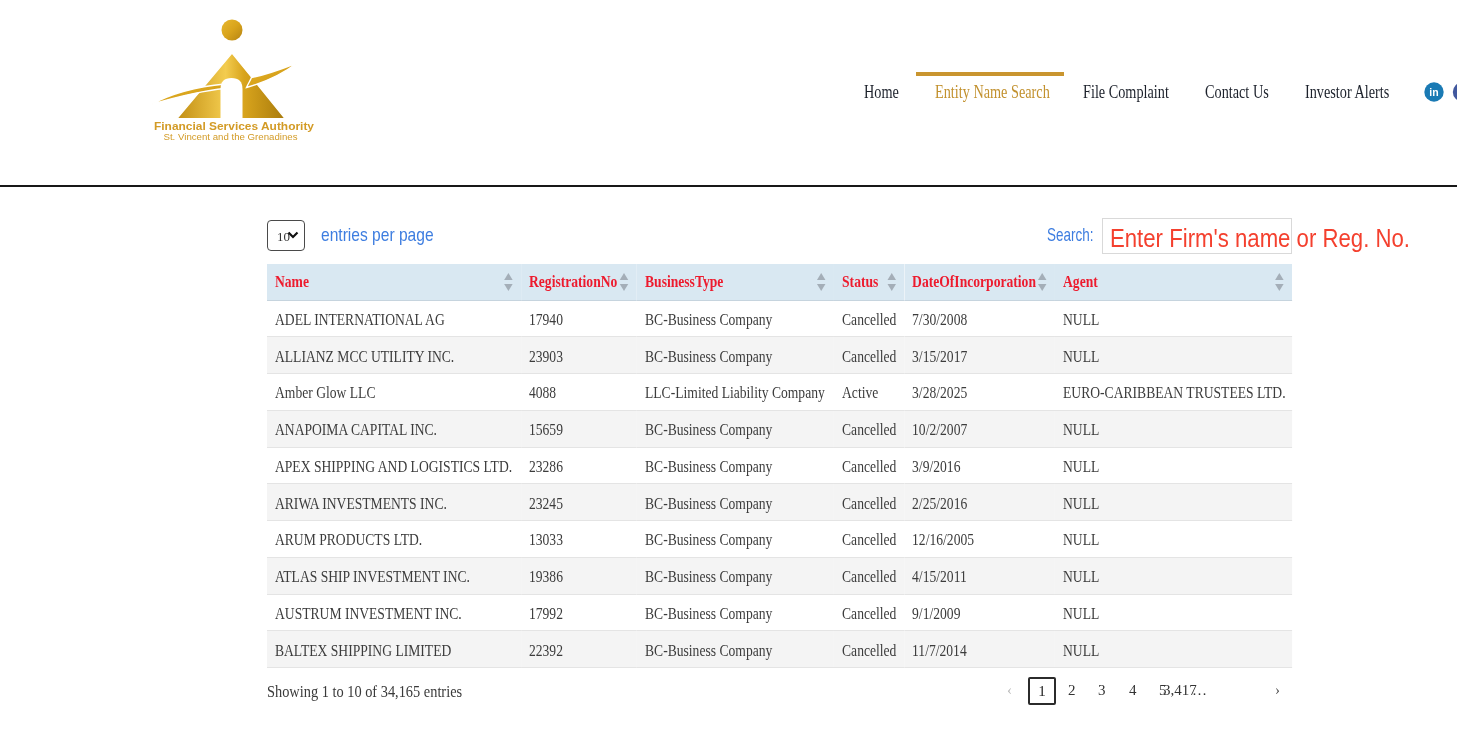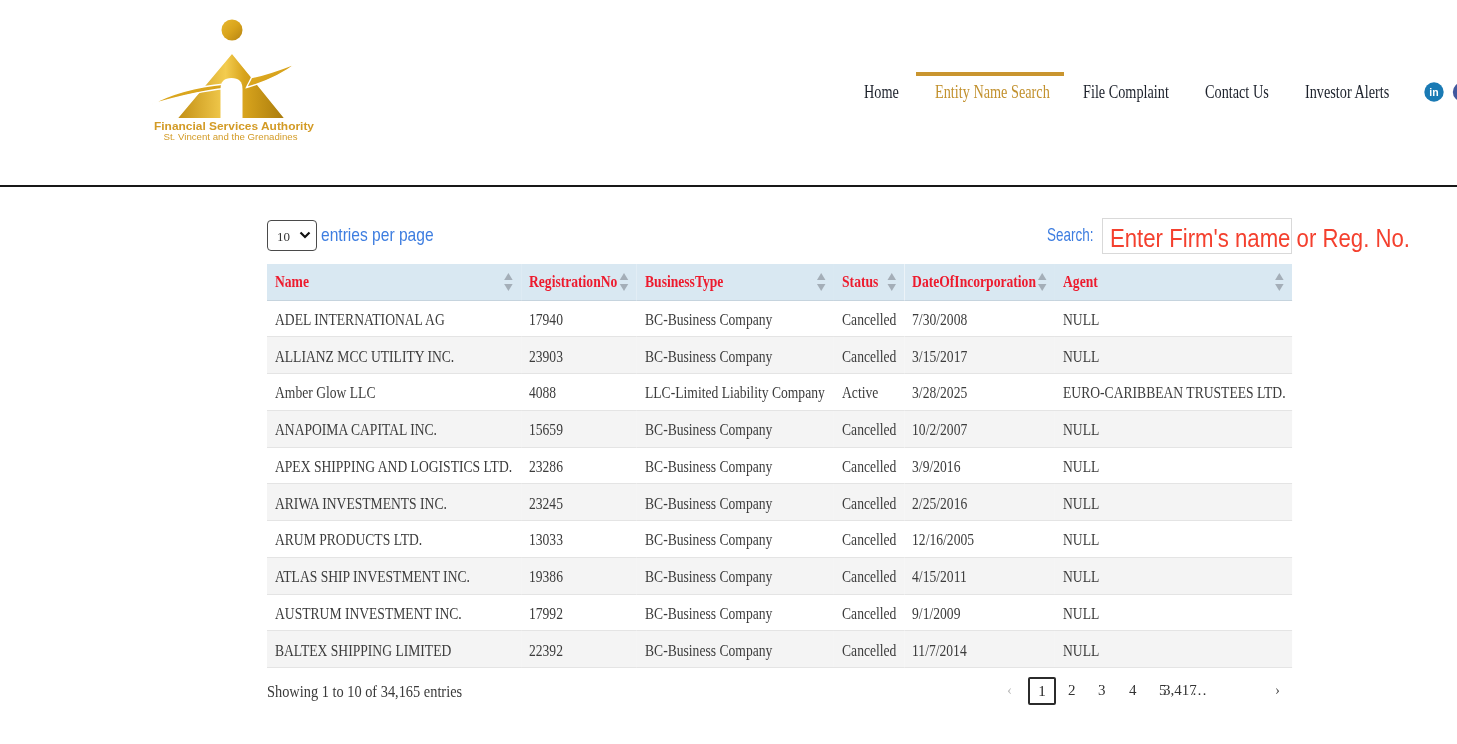--- a/index.html
+++ b/index.html
@@ -7,21 +7,21 @@
   #page { position:relative; width:1457px; height:744px; overflow:hidden; background:#fff; }
   .abs { position:absolute; }
 
   
   #hdrline { left:0; top:184.5px; width:1457px; height:2px; background:#181818; }
   .nav { font-size:19px; color:#1c212b; white-space:nowrap; top:80.5px; transform:scaleX(0.75); transform-origin:0 50%; }
   .nav.gold { color:#c2912e; }
   #goldbar { left:916px; top:72px; width:148px; height:3.5px; background:#c9952f; }
 
   
-  #selbox { left:267px; top:220px; width:50px; height:31px; border:1px solid #4a4a4a; border-radius:4px; background:#fff; }
+  #selbox { left:267px; top:220px; width:38px; height:31px; border:1px solid #4a4a4a; border-radius:4px; background:#fff; }
   #selbox .v { position:absolute; left:9px; top:8px; font-size:13px; color:#333; }
   #selbox svg { position:absolute; right:5px; top:10px; }
   #epp { left:321px; top:224px; font-family:"Liberation Sans", sans-serif; font-size:19px; color:#3d7de0; transform:scaleX(0.82); transform-origin:0 50%; white-space:nowrap; }
   #searchlbl { left:1047px; top:224px; font-family:"Liberation Sans", sans-serif; font-size:19px; color:#3d7de0; transform:scaleX(0.71); transform-origin:0 50%; white-space:nowrap; }
   #searchbox { left:1102px; top:218px; width:190px; height:36px; border:1px solid #d9d9d9; background:#fff; }
   #redph { left:1110px; top:224px; font-family:"Liberation Sans", sans-serif; font-size:25px; color:#f4402e; white-space:nowrap; transform:scaleX(0.887); transform-origin:0 50%; }
 
   
   table { border-collapse:collapse; table-layout:fixed; }
   #tbl { left:267px; top:264px; width:1206px; transform:scaleX(0.85); transform-origin:0 0; }

